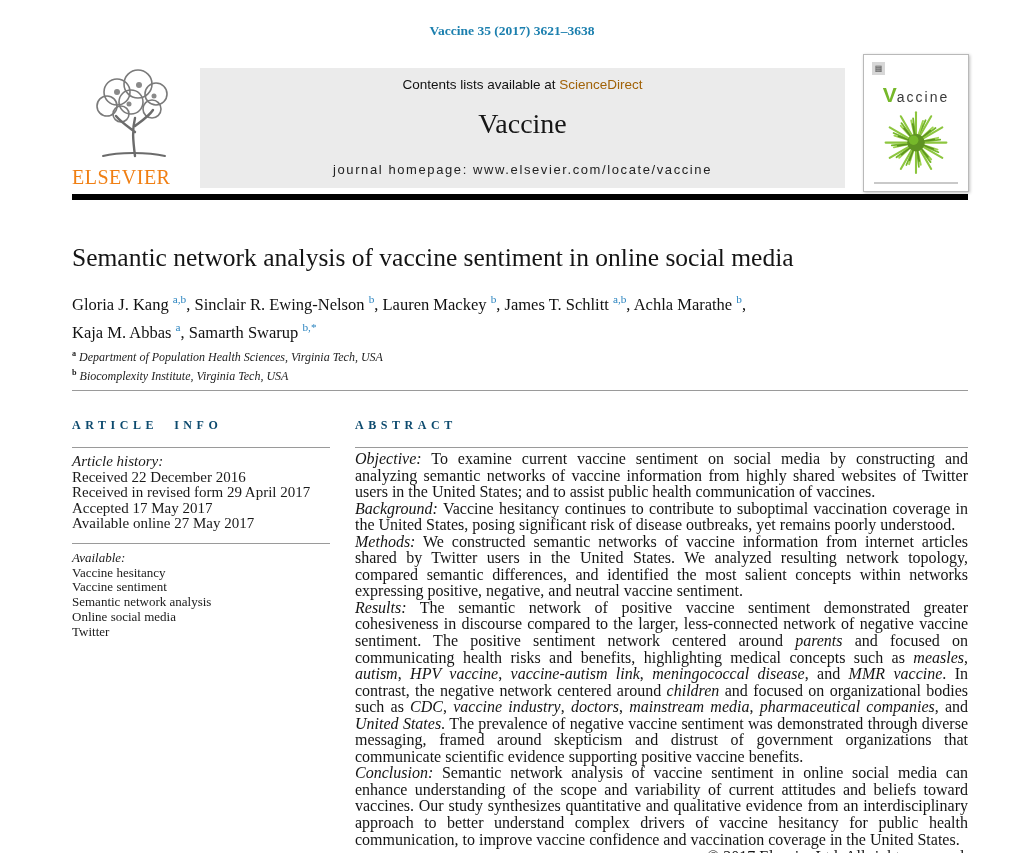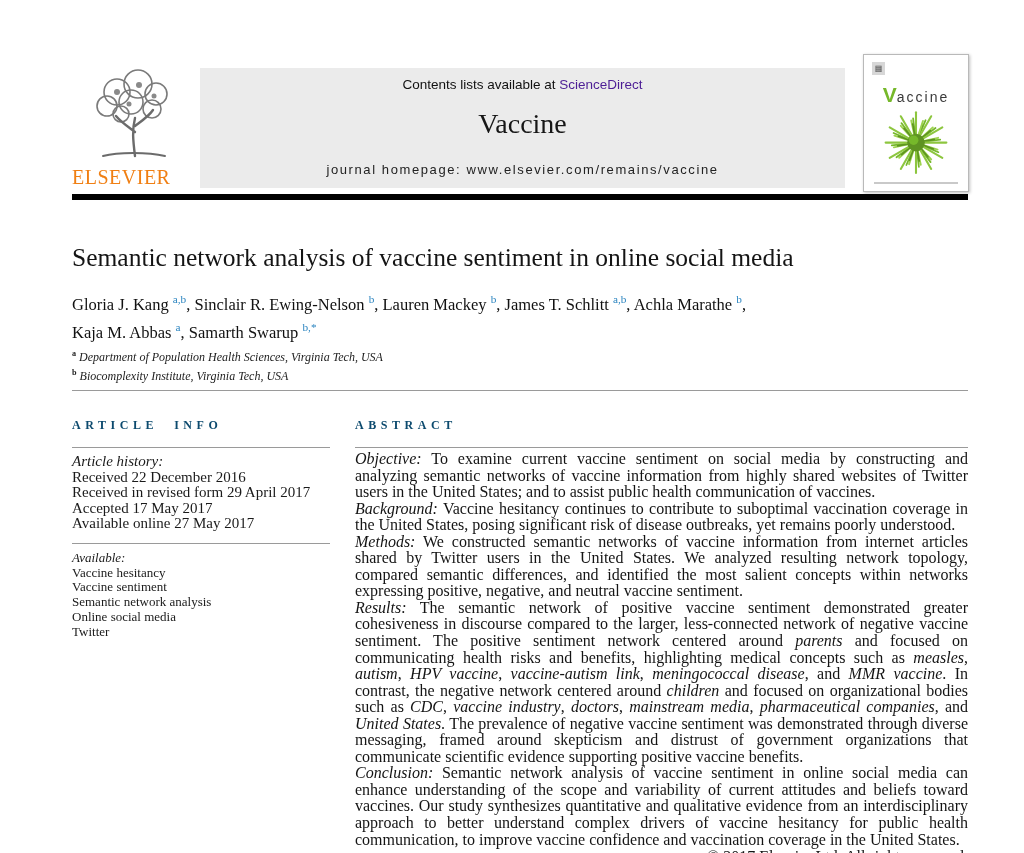--- a/index.html
+++ b/index.html
@@ -12,21 +12,21 @@
 
   
   .logo-block{position:absolute;left:72px;top:64px;width:122px;height:128px;text-align:left;}
   .logo-tree{display:block;margin:0 auto;}
   .elsevier-wordmark{display:block;margin-top:2px;color:#f07f13;font-size:20px;
             font-family:"Liberation Serif",serif;letter-spacing:0.5px;}
 
   .header-box{position:absolute;left:200px;top:68px;width:645px;height:120px;background:#ebebeb;}
   .contents-line{position:absolute;top:9px;left:0;width:100%;text-align:center;
             font-family:"Liberation Sans",sans-serif;font-size:13.5px;color:#111;}
-  .sciencedirect-link{color:#4c1d95;text-decoration:none;}
+  .sciencedirect-link{color:#a16207;text-decoration:none;}
   .journal-name{position:absolute;top:40px;left:0;width:100%;text-align:center;
             font-size:28px;color:#161616;}
   .homepage-line{position:absolute;bottom:11px;left:0;width:100%;text-align:center;
             font-family:"Liberation Sans",sans-serif;font-size:13px;letter-spacing:1.6px;color:#222;}
 
   .cover{position:absolute;left:863px;top:54px;width:104px;height:136px;background:#fff;
          border:1px solid #b9b9b9;box-shadow:1px 1px 3px rgba(0,0,0,.25);}
   .cover-emblem{position:absolute;left:8px;top:7px;width:13px;height:13px;background:#d7d7d7;
          color:#555;font-size:8px;line-height:13px;text-align:center;overflow:hidden;}
   .cover-title{position:absolute;top:28px;left:0;width:100%;text-align:center;
@@ -68,20 +68,21 @@
   .abstract-body{position:absolute;left:355px;top:451px;width:613px;
                  font-size:16px;line-height:16.55px;text-align:justify;color:#141414;}
   .abstract-body p{margin:0;}
   .copyright{text-align:right;margin-top:1px;}
 </style>
 </head>
 <body>
 
 <div class="page">
 
+  <div class="citation">Vaccine 35 (2017) 3621–3638</div>
 
   <div class="logo-block">
     <svg class="logo-tree" width="100" height="100" viewBox="0 0 100 100">
       <g fill="none" stroke="#7a7a7a" stroke-width="1.6">
         <circle cx="34" cy="28" r="13"></circle>
         <circle cx="55" cy="20" r="14"></circle>
         <circle cx="73" cy="30" r="11"></circle>
         <circle cx="24" cy="42" r="10"></circle>
         <circle cx="48" cy="38" r="12"></circle>
         <circle cx="69" cy="45" r="9"></circle>
@@ -99,21 +100,21 @@
       </g>
     </svg>
     <span class="elsevier-wordmark">ELSEVIER</span>
   </div>
 
   <div class="header-box">
     <div class="contents-line">
       <span>Contents lists available at </span><a href="#" class="sciencedirect-link">ScienceDirect</a>
     </div>
     <div class="journal-name">Vaccine</div>
-    <div class="homepage-line">journal homepage: www.elsevier.com/remains/vaccine</div>
+    <div class="homepage-line">journal homepage: www.elsevier.com/locate/vaccine</div>
   </div>
 
   <div class="cover">
     <div class="cover-emblem">▦</div>
     <div class="cover-title">
       <span class="v-green">V</span><span>accine</span>
     </div>
     <svg class="cover-ball" width="84" height="80" viewBox="0 0 100 100">
       <defs>
         <g id="sp" stroke-linecap="round">

